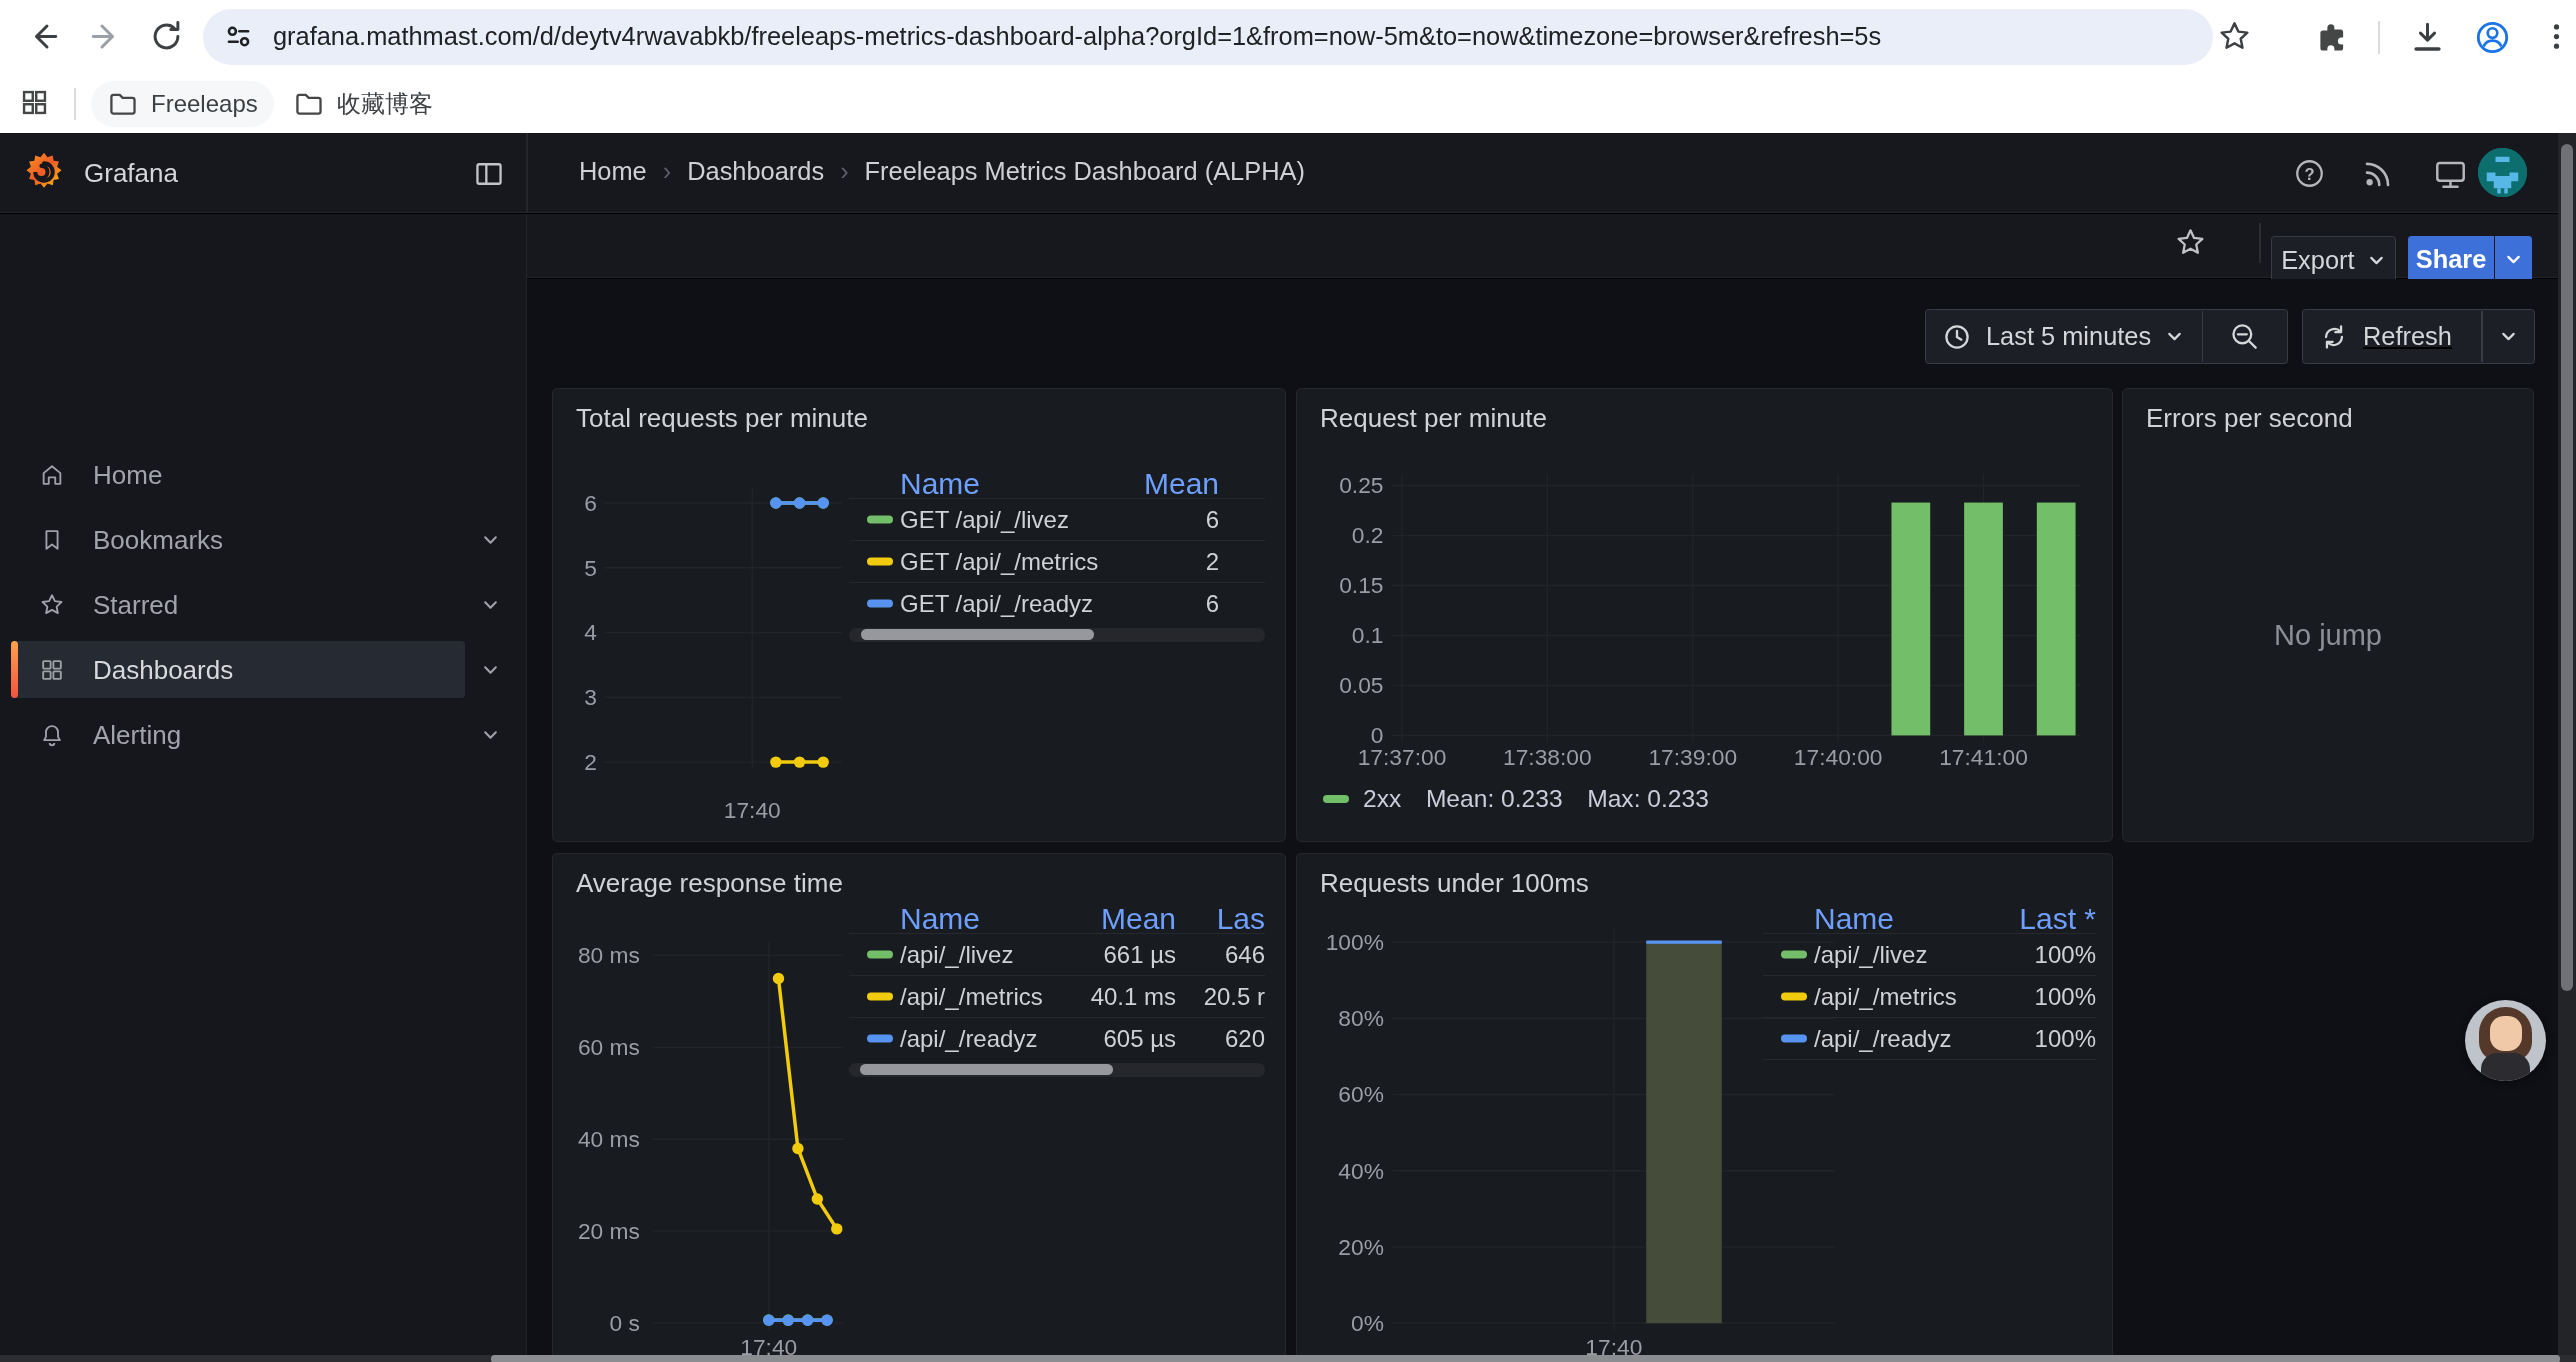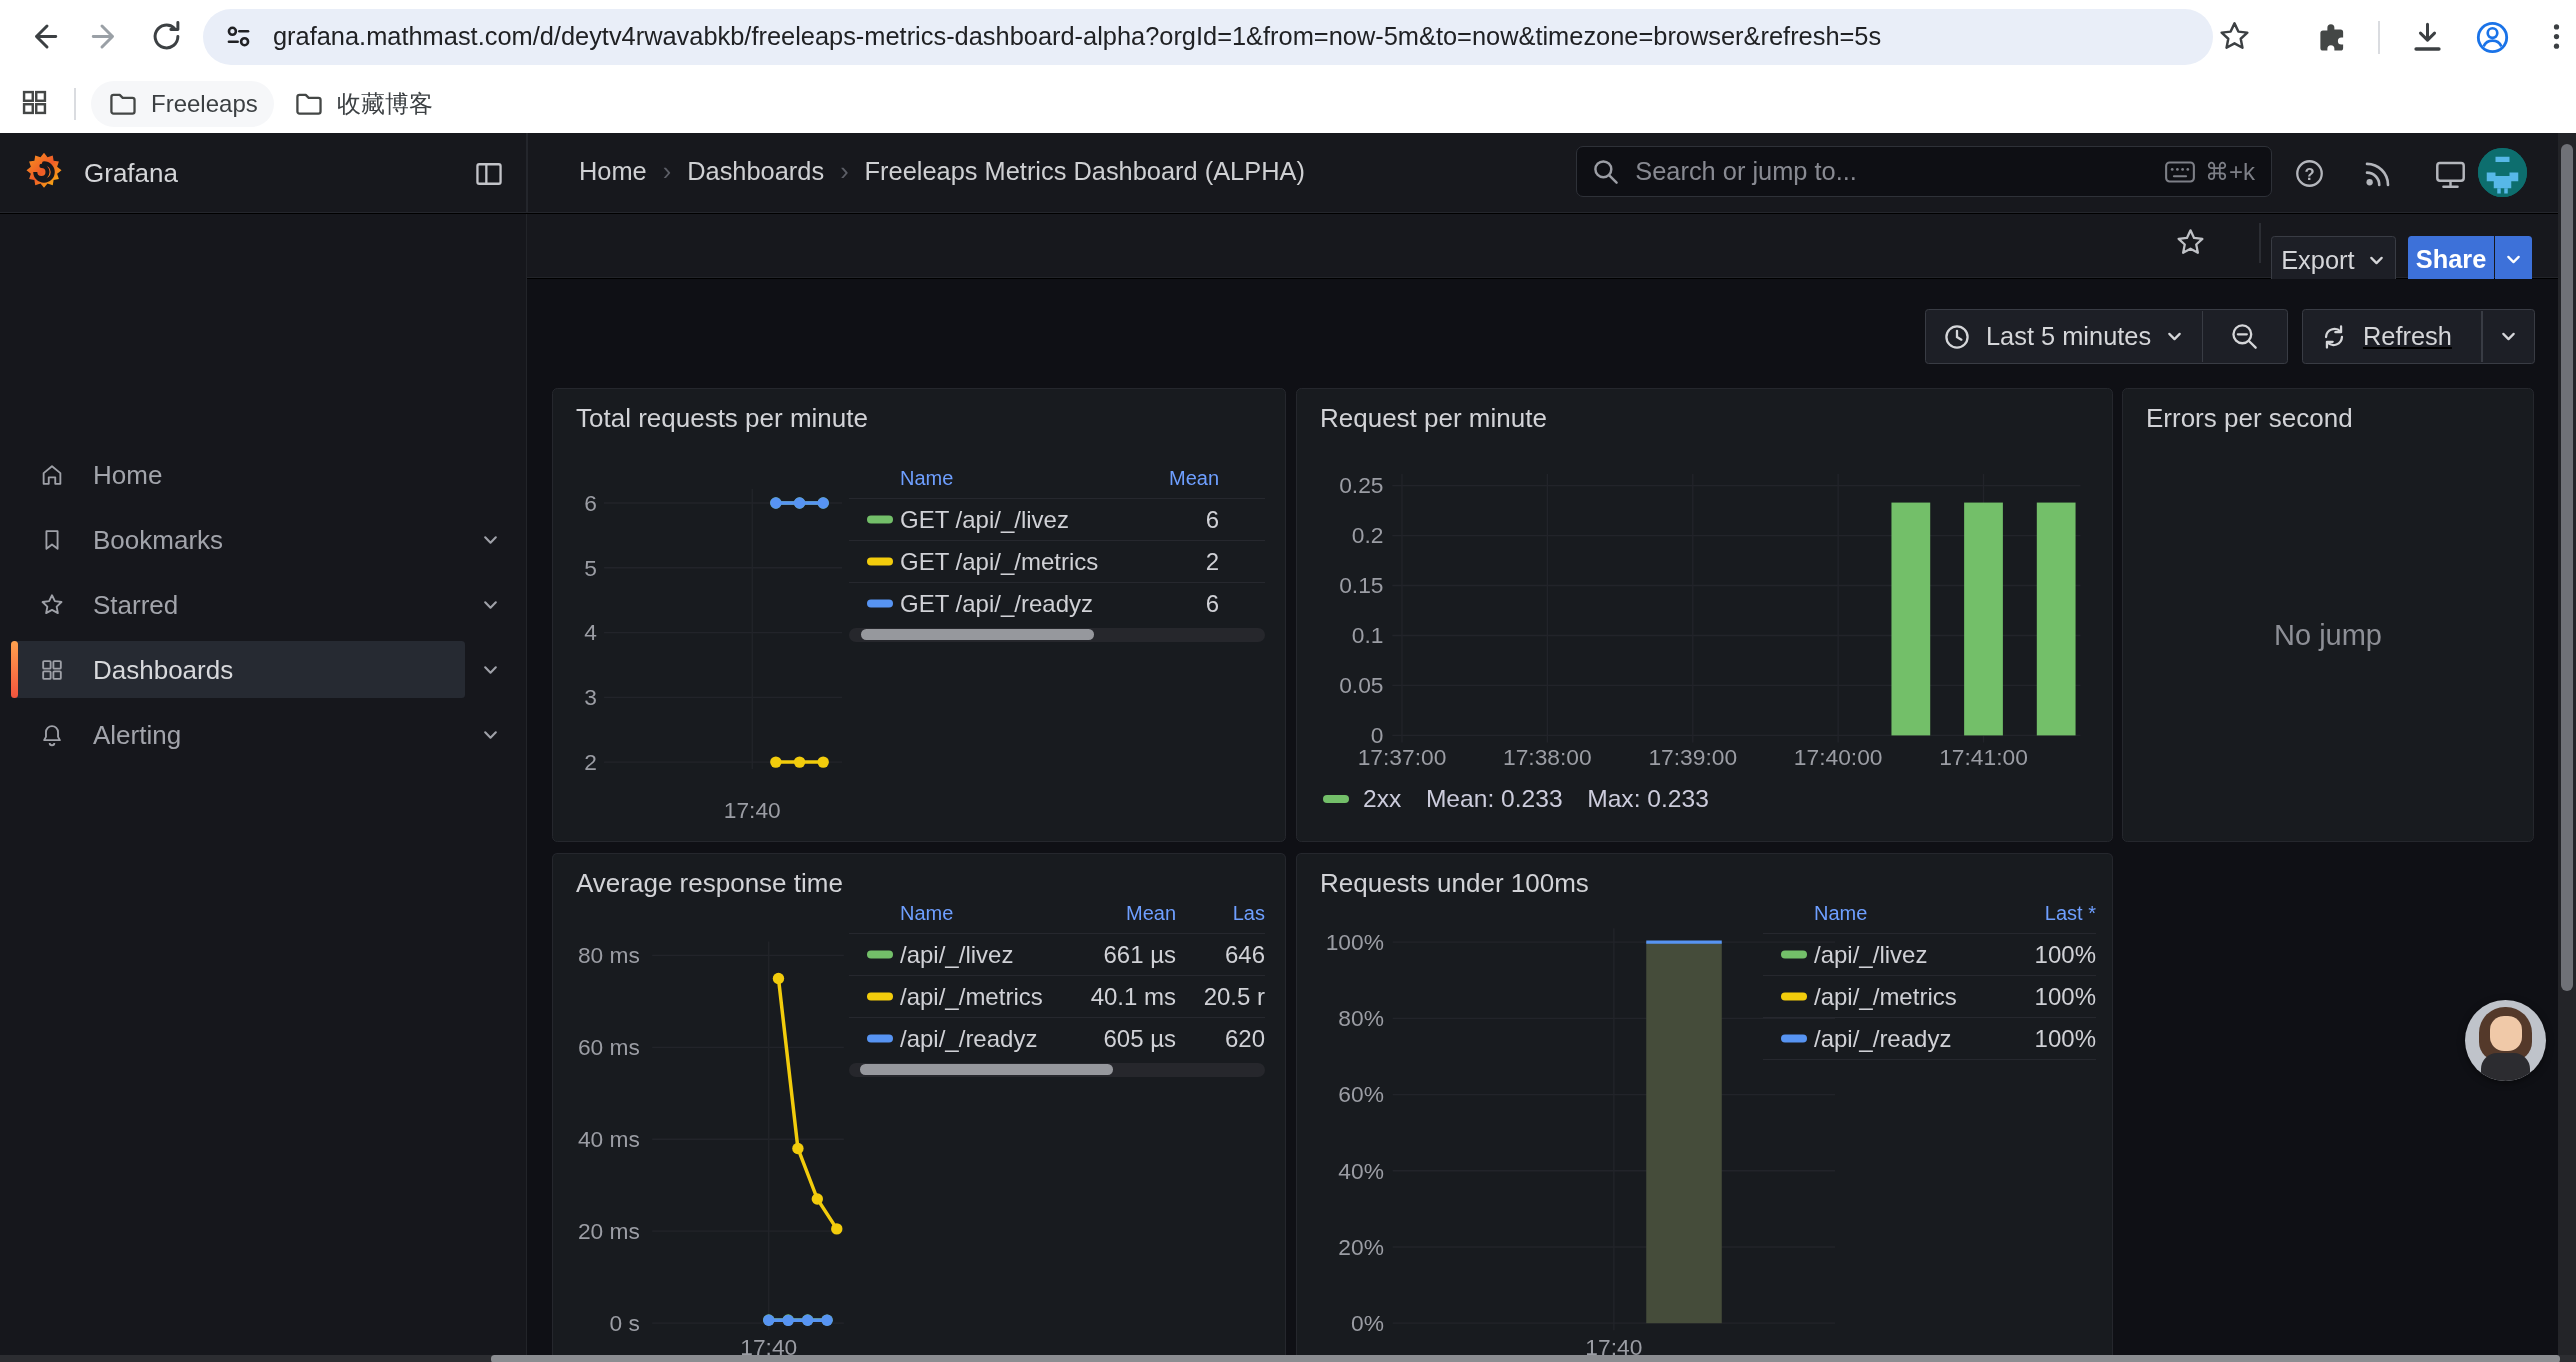--- a/index.html
+++ b/index.html
@@ -53,21 +53,21 @@
   .nav-chev{position:absolute;left:479px;top:50%;transform:translateY(-50%);color:#9fa1a8;display:flex;}
 
   
   .panel{position:absolute;background:#181b1f;border:1.8px solid #25272d;border-radius:5.3px;overflow:hidden;}
   .ptitle{position:absolute;left:23px;top:14px;font-size:26px;font-weight:500;color:#d2d3d7;}
   .nodata{position:absolute;left:0;right:0;text-align:center;font-size:29px;color:#8d8f96;}
   svg text.tick{font-family:"Liberation Sans","DejaVu Sans",sans-serif;font-size:26px;fill:#9b9da4;}
 
   .legend-table{position:absolute;}
   .lt-head{position:relative;height:33px;border-bottom:1.8px solid #26282e;}
-  .lt-head span{position:absolute;top:1.8px;font-size:20px;font-weight:500;color:#6e9fff;}
+  .lt-head span{position:absolute;top:1.8px;font-size:30px;font-weight:500;color:#6e9fff;}
   .lt-row{position:relative;height:41px;}
   .lt-row + .lt-row{border-top:1.8px solid #26282e;}
   .lt-row .sw{position:absolute;left:17.5px;top:50%;transform:translateY(-50%);width:26px;height:8.8px;border-radius:4.4px;}
   .lt-row .nm{position:absolute;left:51px;top:50%;transform:translateY(-50%);font-size:24px;color:#d0d1d6;white-space:nowrap;}
   .lt-row .val{position:absolute;top:50%;transform:translateY(-50%);font-size:24px;color:#d0d1d6;white-space:nowrap;}
   .lt-scroll{position:relative;height:14px;background:#26272c;border-radius:7px;margin-top:3.5px;}
   .lt-scroll .thumb{position:absolute;top:1.8px;height:10.5px;background:#96989d;border-radius:5.3px;}
   .lt-bottom{border-bottom:1.8px solid #26282e;}
 
   .p2-legend{position:absolute;left:26px;top:396px;display:flex;align-items:center;font-size:24.6px;color:#ccccdc;}
@@ -201,38 +201,20 @@
     <div class="abs" style="left:526px;top:0;width:1.8px;height:79px;background:#24262c;"></div>
 
     <div class="abs" style="left:579px;top:24px;display:flex;align-items:center;">
       <span class="crumb">Home</span>
       <span class="crumb-sep">›</span>
       <span class="crumb">Dashboards</span>
       <span class="crumb-sep">›</span>
       <span class="crumb">Freeleaps Metrics Dashboard (ALPHA)</span>
     </div>
 
-    <div class="abs searchbox" style="top:13px;">
-      <svg width="30" height="30" viewBox="0 0 34 34" style="margin-left:14px;flex:none;">
-          <circle cx="14" cy="14" r="9" stroke="#9b9da4" stroke-width="2.8" fill="none"></circle>
-          <line x1="21" y1="21" x2="29" y2="29" stroke="#9b9da4" stroke-width="2.8" stroke-linecap="round"></line>
-        </svg>
-      <input readonly="" placeholder="Search or jump to..." style="">
-      <span class="kbd-hint">
-        <svg width="32" height="26" viewBox="0 0 36 30" style="margin-right:8.8px;">
-            <rect x="2" y="4" width="32" height="22" rx="4" stroke="#7d7f87" stroke-width="2.4" fill="none"></rect>
-            <circle cx="9" cy="12" r="1.6" fill="#7d7f87"></circle>
-            <circle cx="15" cy="12" r="1.6" fill="#7d7f87"></circle>
-            <circle cx="21" cy="12" r="1.6" fill="#7d7f87"></circle>
-            <circle cx="27" cy="12" r="1.6" fill="#7d7f87"></circle>
-            <line x1="11" y1="20" x2="25" y2="20" stroke="#7d7f87" stroke-width="2.4" stroke-linecap="round"></line>
-          </svg>
-        <span>⌘+k</span>
-      </span>
-    </div>
 
     <div class="abs tb-ic" style="left:2292px;top:23px;">
       <svg width="35" height="35" viewBox="0 0 40 40">
           <circle cx="20" cy="20" r="14" stroke="#b4b6bc" stroke-width="2.6" fill="none"></circle>
           <text x="20" y="27" text-anchor="middle" font-size="19" font-weight="bold" fill="#b4b6bc" font-family="Liberation Sans, sans-serif">?</text>
         </svg>
     </div>
     <div class="abs tb-ic" style="left:2360px;top:23px;">
       <svg width="35" height="35" viewBox="0 0 40 40">
           <circle cx="11" cy="30" r="3.6" fill="#b4b6bc"></circle>

